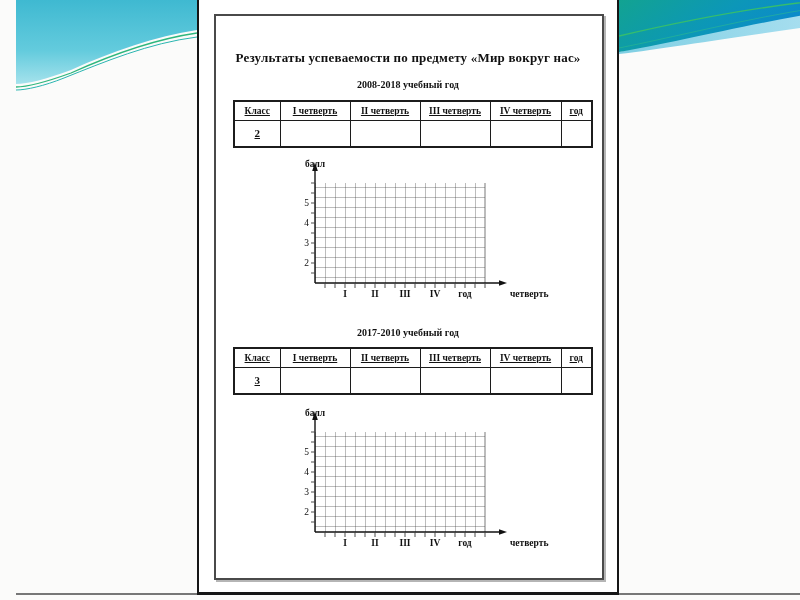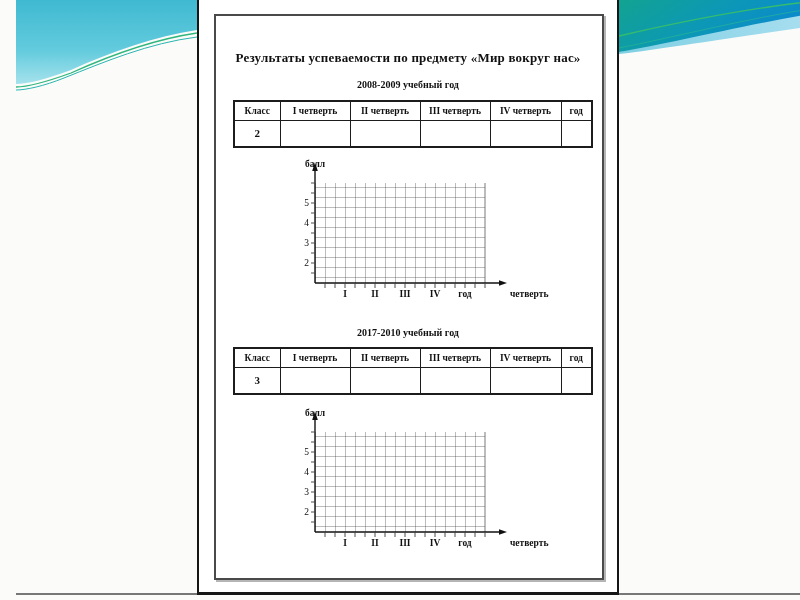--- a/index.html
+++ b/index.html
@@ -36,21 +36,21 @@
   .year-1 { top:79px; }
   .year-2 { top:327px; }
 
   table.grades {
     position:absolute; left:34px; width:358px;
     border-collapse:collapse; table-layout:fixed;
     border:2px solid #1c1c1c;
   }
   .table-1 { top:100px; }
   .table-2 { top:347px; }
-  table.grades th, table.grades td { border:1px solid #1c1c1c; text-align:center; vertical-align:middle; }
+  table.grades th, table.grades td { border:1px solid #1c1c1c; text-align:center; vertical-align:middle;text-decoration:underline; }
   table.grades th { height:19px; font-weight:bold; font-size:9.5px; color:#111; }
   table.grades td { height:27px; font-weight:bold; font-size:11px; color:#111; }
   .col-class { width:46px; } .col-q1 { width:70px; } .col-q2 { width:70px; }
   .col-q3 { width:70px; } .col-q4 { width:71px; } .col-year { width:31px; }
 
   .chart { position:absolute; left:86px; width:272px; height:148px; }
   .chart-1 { top:157px; }
   .chart-2 { top:406px; }
   svg text { font-family:"Liberation Serif", serif; fill:#111; font-size:9.5px; }
   svg text.bold { font-weight:bold; }
@@ -91,21 +91,21 @@
     <path d="M0,52 C50,44 120,26 197,13 L197,0 L0,0 Z" fill="url(#gradR)"></path>
     <path d="M0,36 C60,22 130,8 197,1" fill="none" stroke="#35bd6e" stroke-width="1.4"></path>
     <path d="M0,48 C60,36 130,18 197,8" fill="none" stroke="#2fbd8a" stroke-width="0.8" opacity="0.7"></path>
   </svg>
 
   <div class="page">
     <div class="inner-frame"></div>
 
     <div class="doc-title">Результаты успеваемости по предмету «Мир вокруг нас»</div>
 
-    <div class="year-subtitle year-1">2008-2009 учебный год</div>
+    <div class="year-subtitle year-1">2008-2018 учебный год</div>
 
     <table class="grades table-1">
       <colgroup>
         <col class="col-class">
           <col class="col-q1">
           <col class="col-q2">
         <col class="col-q3">
           <col class="col-q4">
           <col class="col-year">
       </colgroup>

